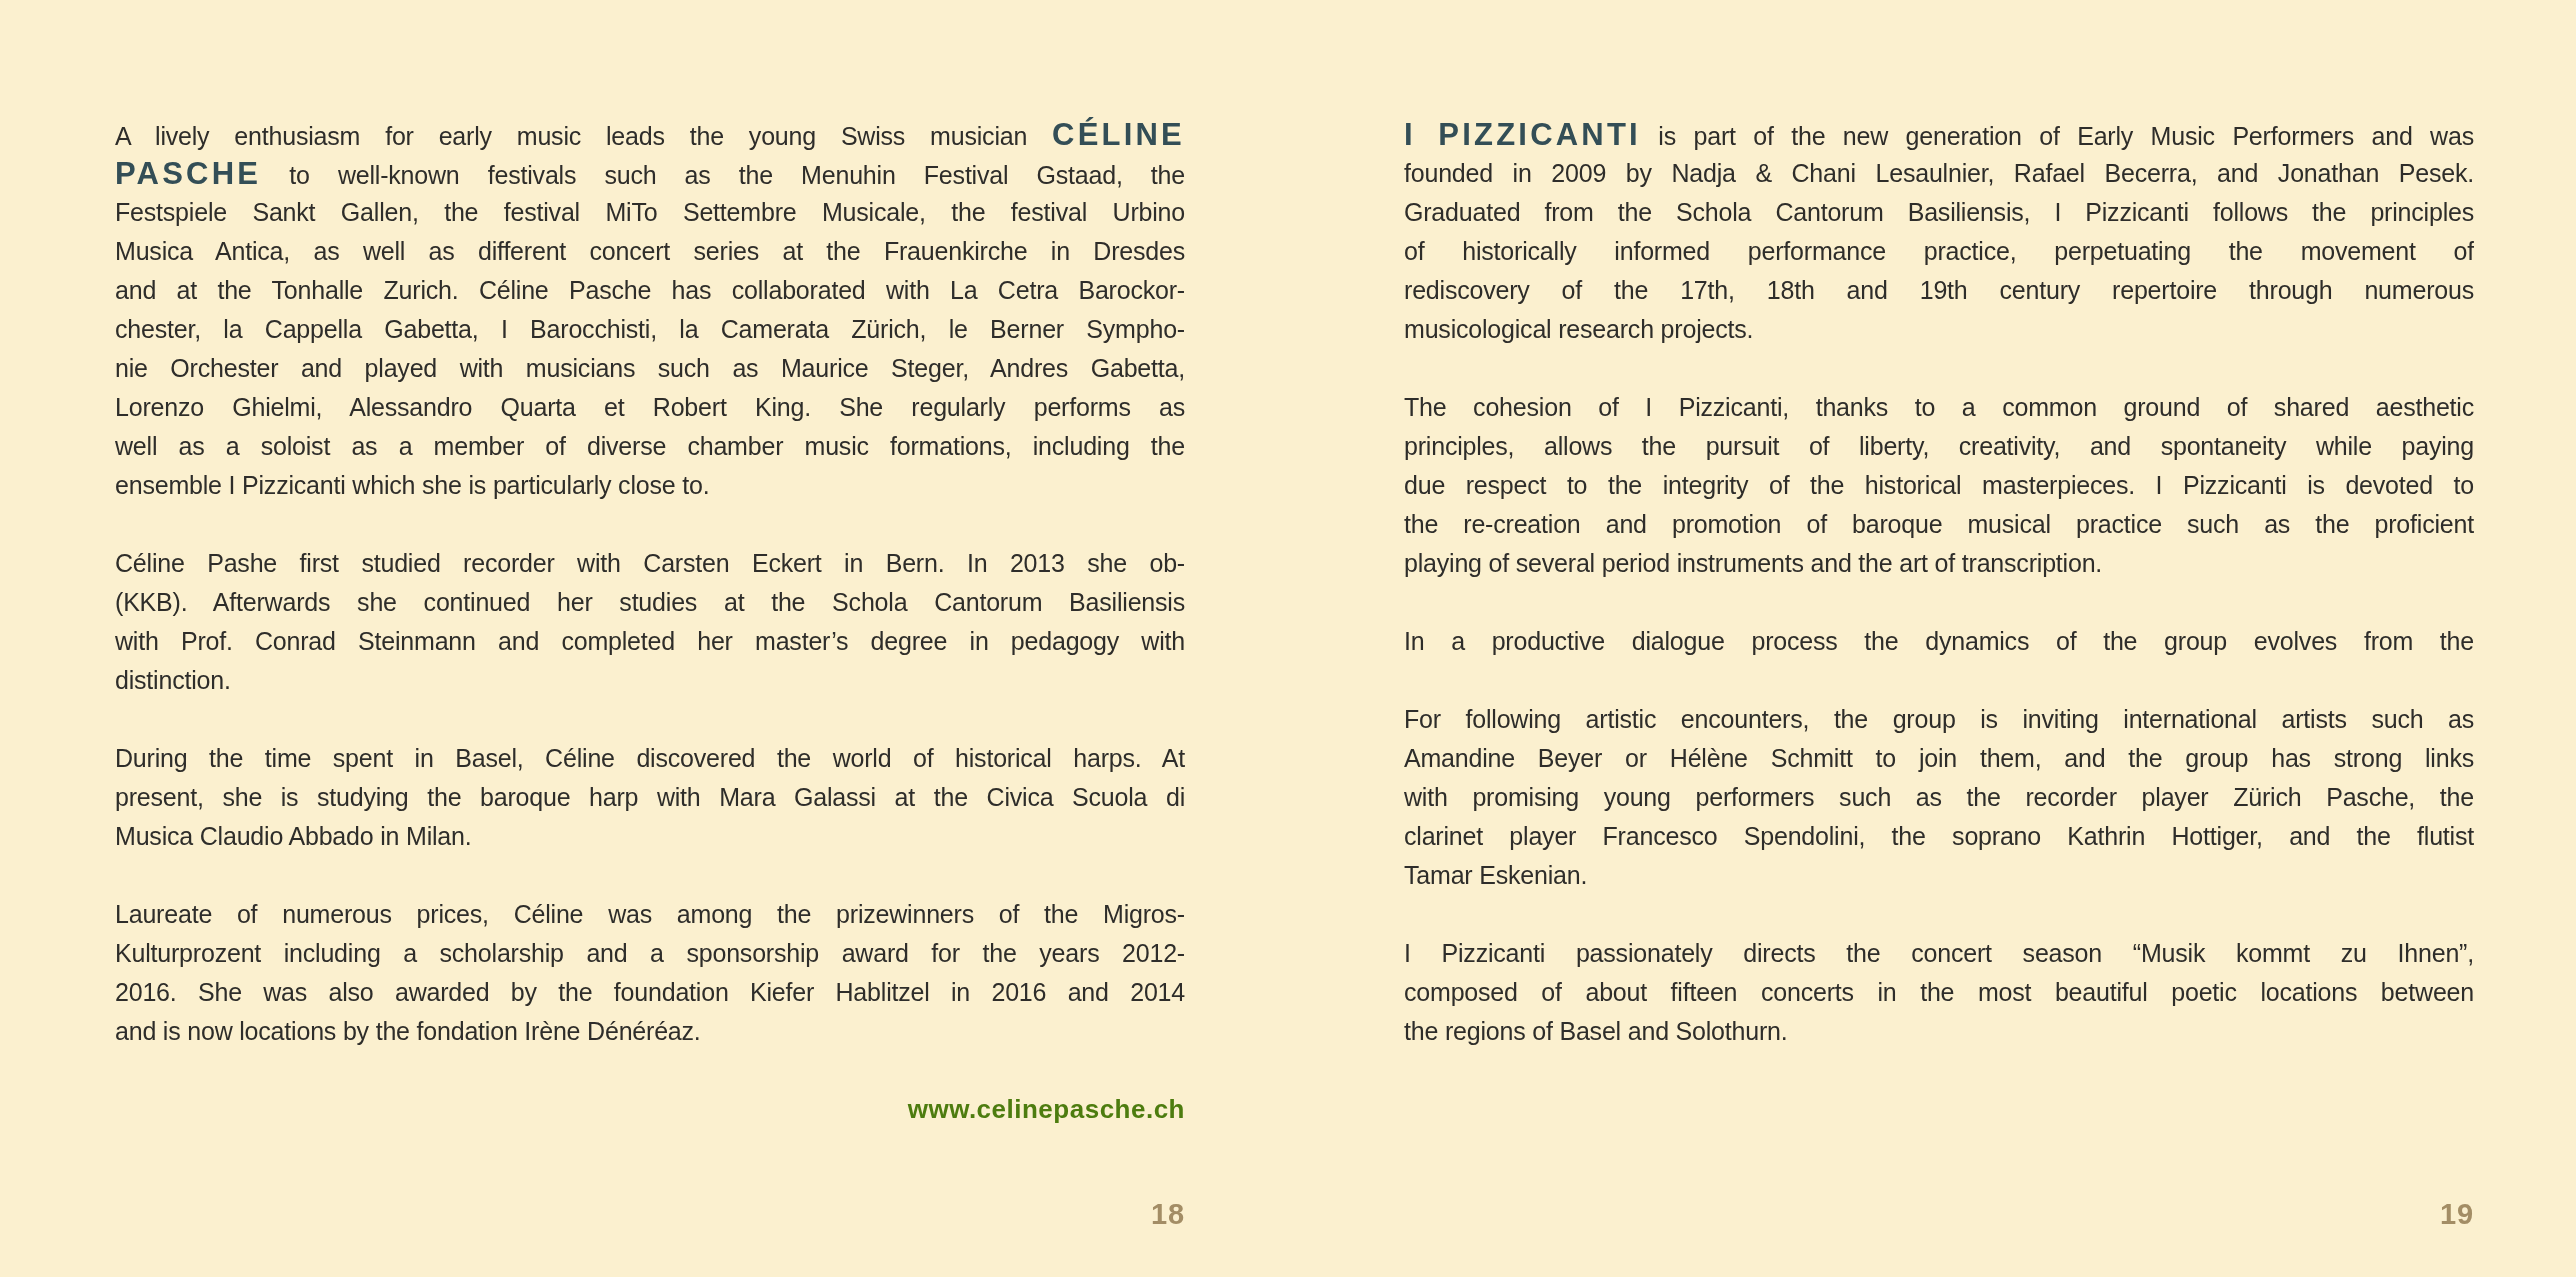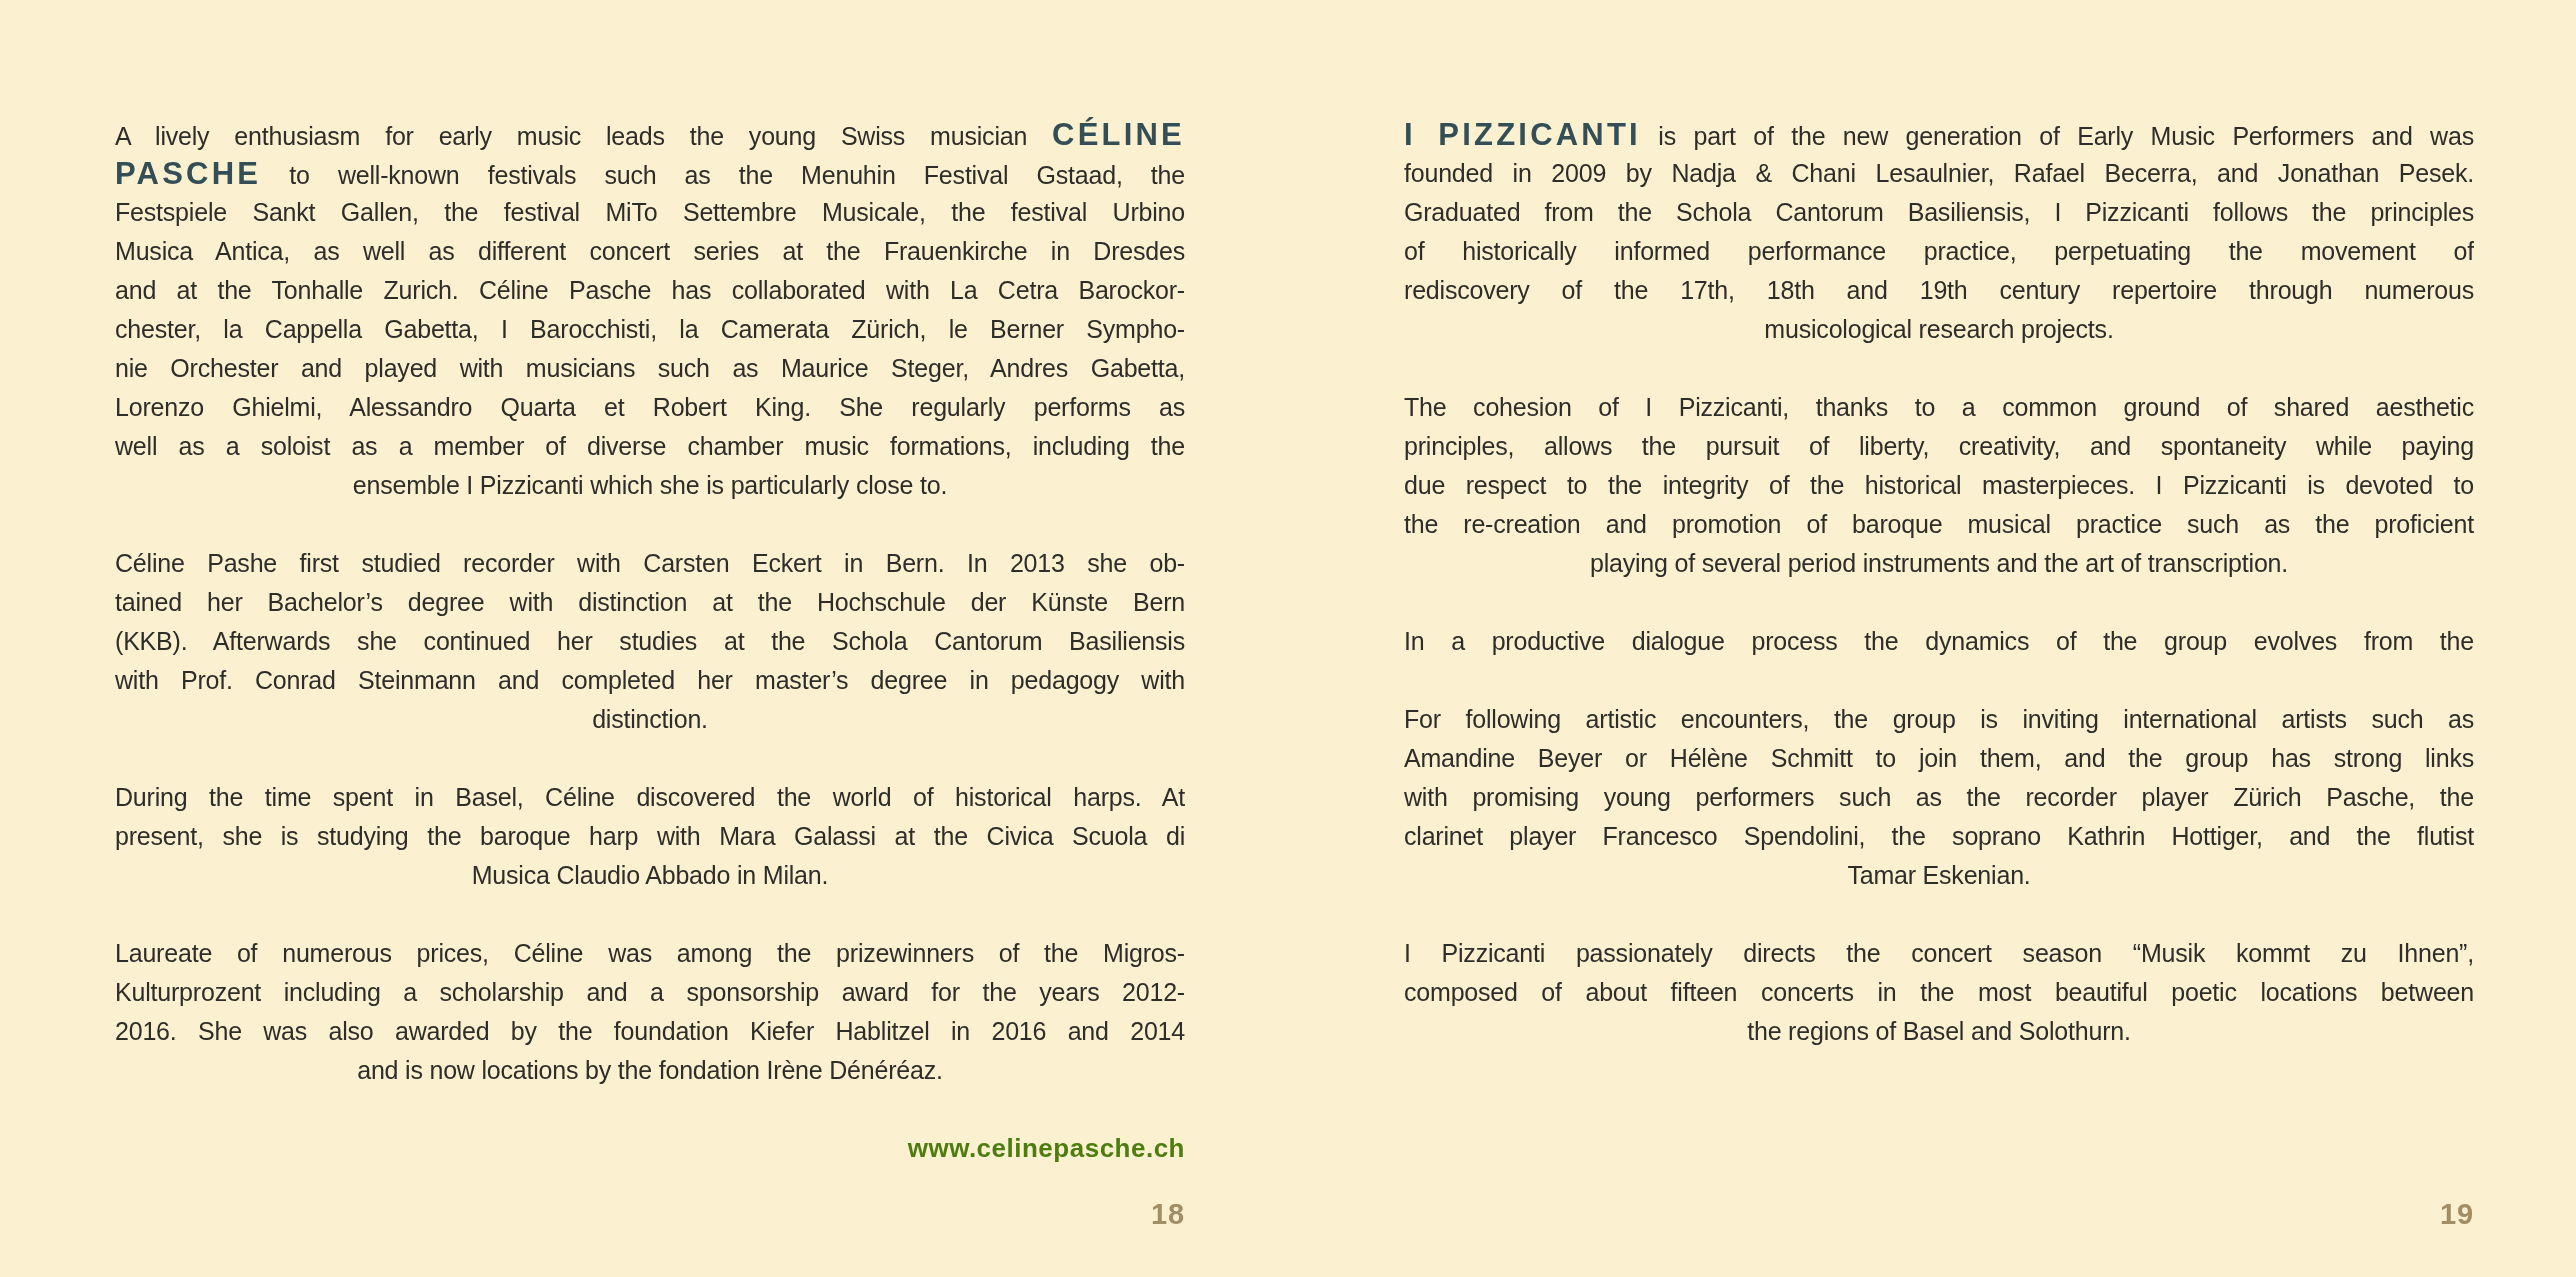--- a/index.html
+++ b/index.html
@@ -12,21 +12,21 @@
     overflow:hidden;
   }
   .page{position:absolute;top:115px;width:1074px;}
   .page-left{left:111px;}
   .page-right{left:1400px;}
   .paragraph{margin:0 0 39px 4px;}
   .line{
     height:39px;line-height:39px;
     font-size:25px;letter-spacing:-0.2px;
     overflow:hidden;white-space:normal;
-    text-align:center;
+    text-align:left;
   }
   .line.just{text-align:justify;text-align-last:justify;text-justify:inter-word;}
   .head{
     font-weight:bold;
     color:#334e56;
     font-size:31px;
     letter-spacing:3.2px;
     line-height:inherit;
   }
   .footer-link{
@@ -58,21 +58,20 @@
           <div class="line just"><span>Musica Antica, as well as different concert series at the Frauenkirche in Dresdes</span></div>
           <div class="line just"><span>and at the Tonhalle Zurich. Céline Pasche has collaborated with La Cetra Barockor-</span></div>
           <div class="line just"><span>chester, la Cappella Gabetta, I Barocchisti, la Camerata Zürich, le Berner Sympho-</span></div>
           <div class="line just"><span>nie Orchester and played with musicians such as Maurice Steger, Andres Gabetta,</span></div>
           <div class="line just"><span>Lorenzo Ghielmi, Alessandro Quarta et Robert King. She regularly performs as</span></div>
           <div class="line just"><span>well as a soloist as a member of diverse chamber music formations, including the</span></div>
           <div class="line"><span>ensemble I Pizzicanti which she is particularly close to.</span></div>
         </div>
         <div class="paragraph">
           <div class="line just"><span>Céline Pashe first studied recorder with Carsten Eckert in Bern. In 2013 she ob-</span></div>
-          <div class="line just"><span>tained her Bachelor’s degree with distinction at the Hochschule der Künste Bern</span></div>
           <div class="line just"><span>(KKB). Afterwards she continued her studies at the Schola Cantorum Basiliensis</span></div>
           <div class="line just"><span>with Prof. Conrad Steinmann and completed her master’s degree in pedagogy with</span></div>
           <div class="line"><span>distinction.</span></div>
         </div>
         <div class="paragraph">
           <div class="line just"><span>During the time spent in Basel, Céline discovered the world of historical harps. At</span></div>
           <div class="line just"><span>present, she is studying the baroque harp with Mara Galassi at the Civica Scuola di</span></div>
           <div class="line"><span>Musica Claudio Abbado in Milan.</span></div>
         </div>
         <div class="paragraph">

